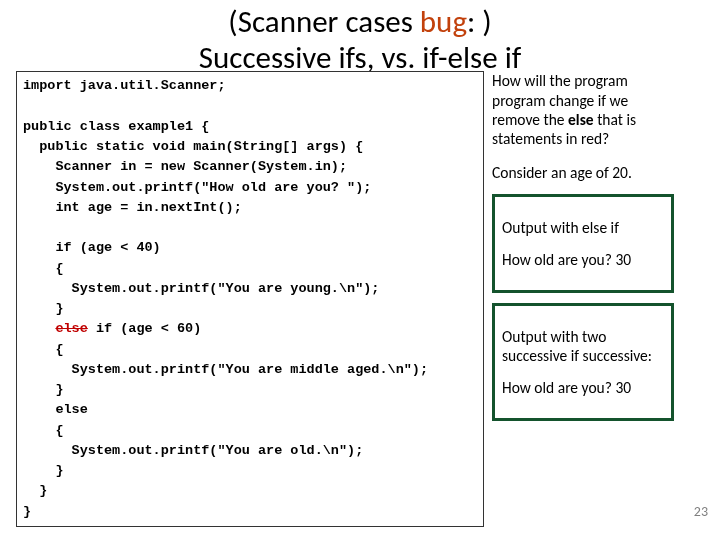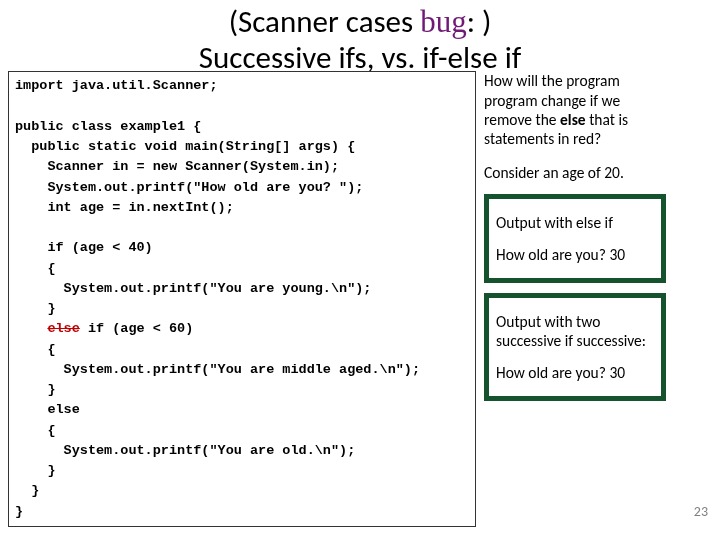--- a/index.html
+++ b/index.html
@@ -10,52 +10,53 @@
     background: #fff;
     position: relative;
     overflow: hidden;
   }
   .title {
     text-align: center;
     font-size: 31px;
     padding-top: 4px;
     line-height: 1.15;
   }
-  .title .bug { color: #701a75; font-family: Liberation Serif, serif; }
+  .title .bug { color: #c2410c; }
   .content {
     display: flex;
     padding: 0 8px 0 8px;
   }
   .code-box {
     border: 1px solid #333;
     width: 468px;
     padding: 4px 6px 4px 6px;
     font-family: "Courier New", monospace;
     font-size: 13.5px;
     font-weight: bold;
     line-height: 1.5;
     white-space: pre;
     margin-top: -4px;
+    margin-left: 8px;
   }
   .strike {
     color: #c00000;
     text-decoration: line-through;
   }
   .right {
     width: 190px;
     padding-left: 8px;
     font-size: 15.5px;
     line-height: 1.25;
     margin-top: -4px;
   }
   .right .q1 { margin-bottom: 14px; }
   .right .q2 { margin-bottom: 12px; }
   .rbox {
-    border: 5px solid #14532d;
-    padding: 14px 7px;
+    border: 3px solid #14532d;
+    padding: 21px 7px;
     margin-bottom: 10px;
   }
   .right b { font-weight: bold; }
   .pagenum {
     position: absolute;
     bottom: 20px;
     right: 12px;
     font-size: 14px;
     color: #7f7f7f;
   }

